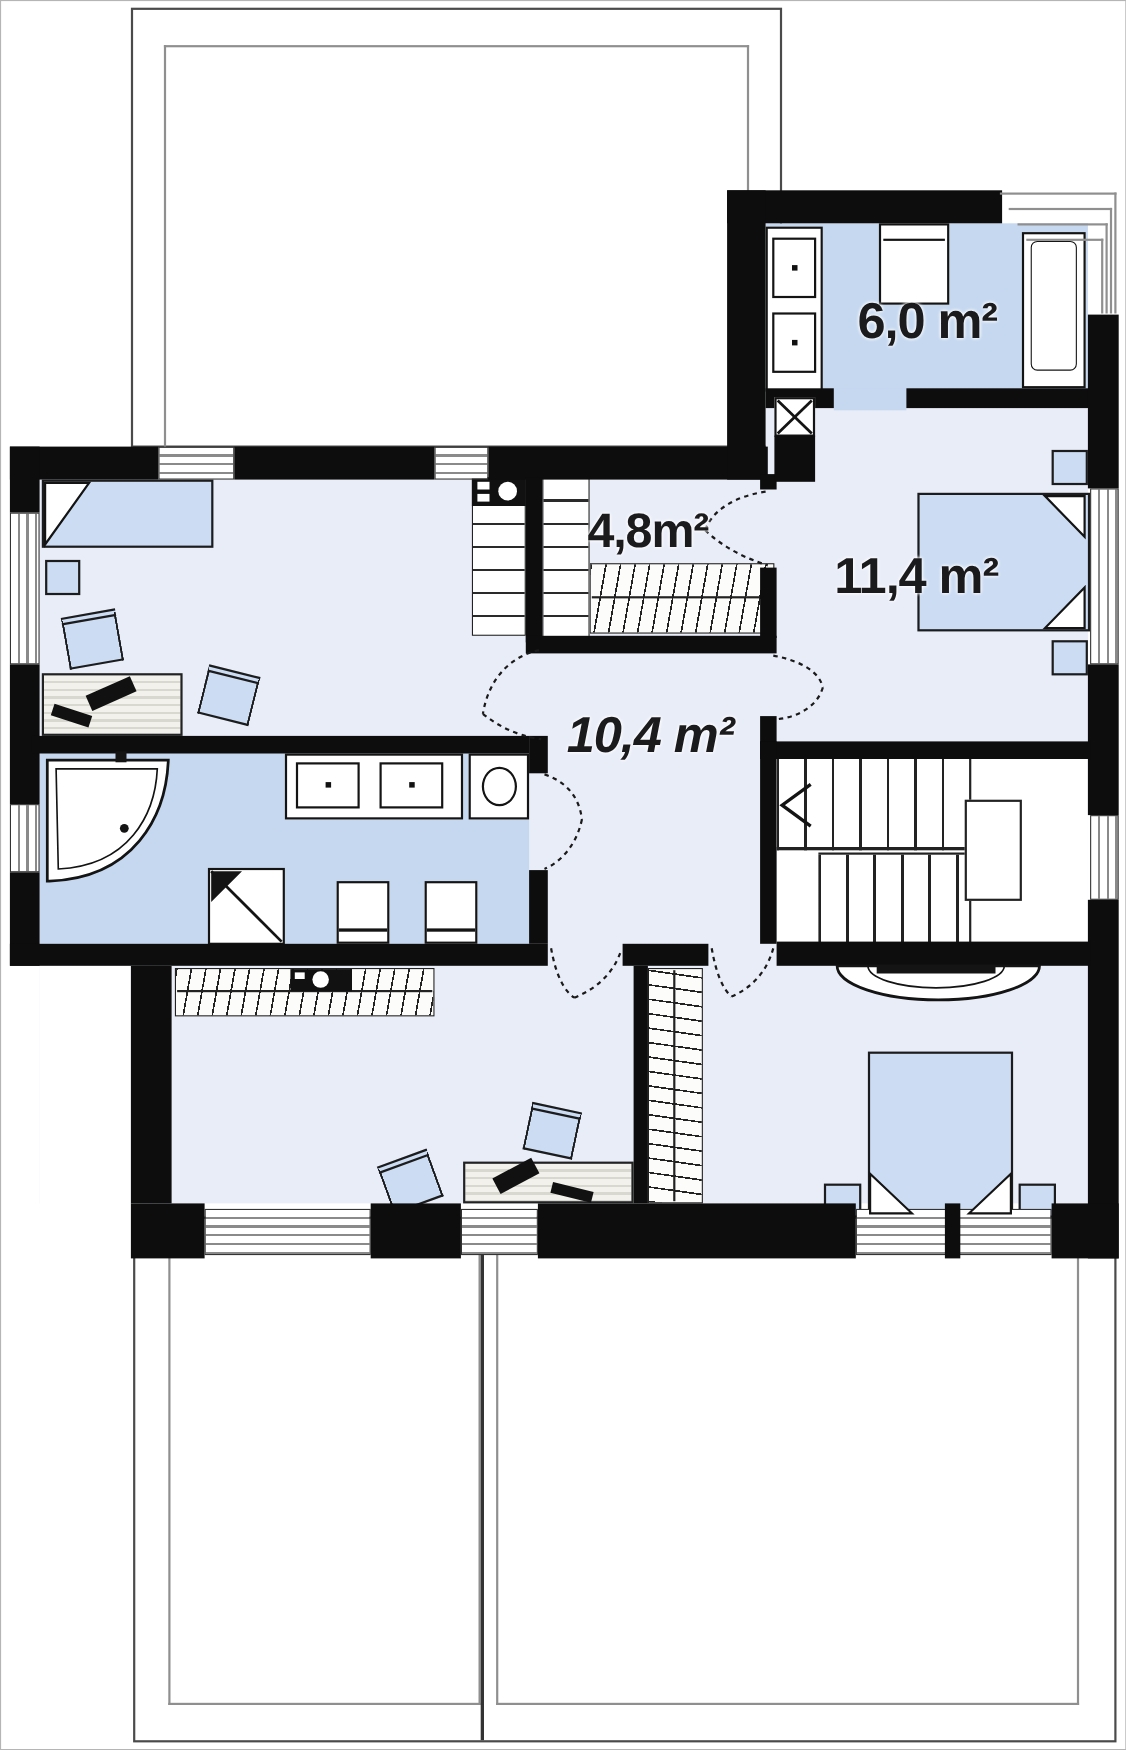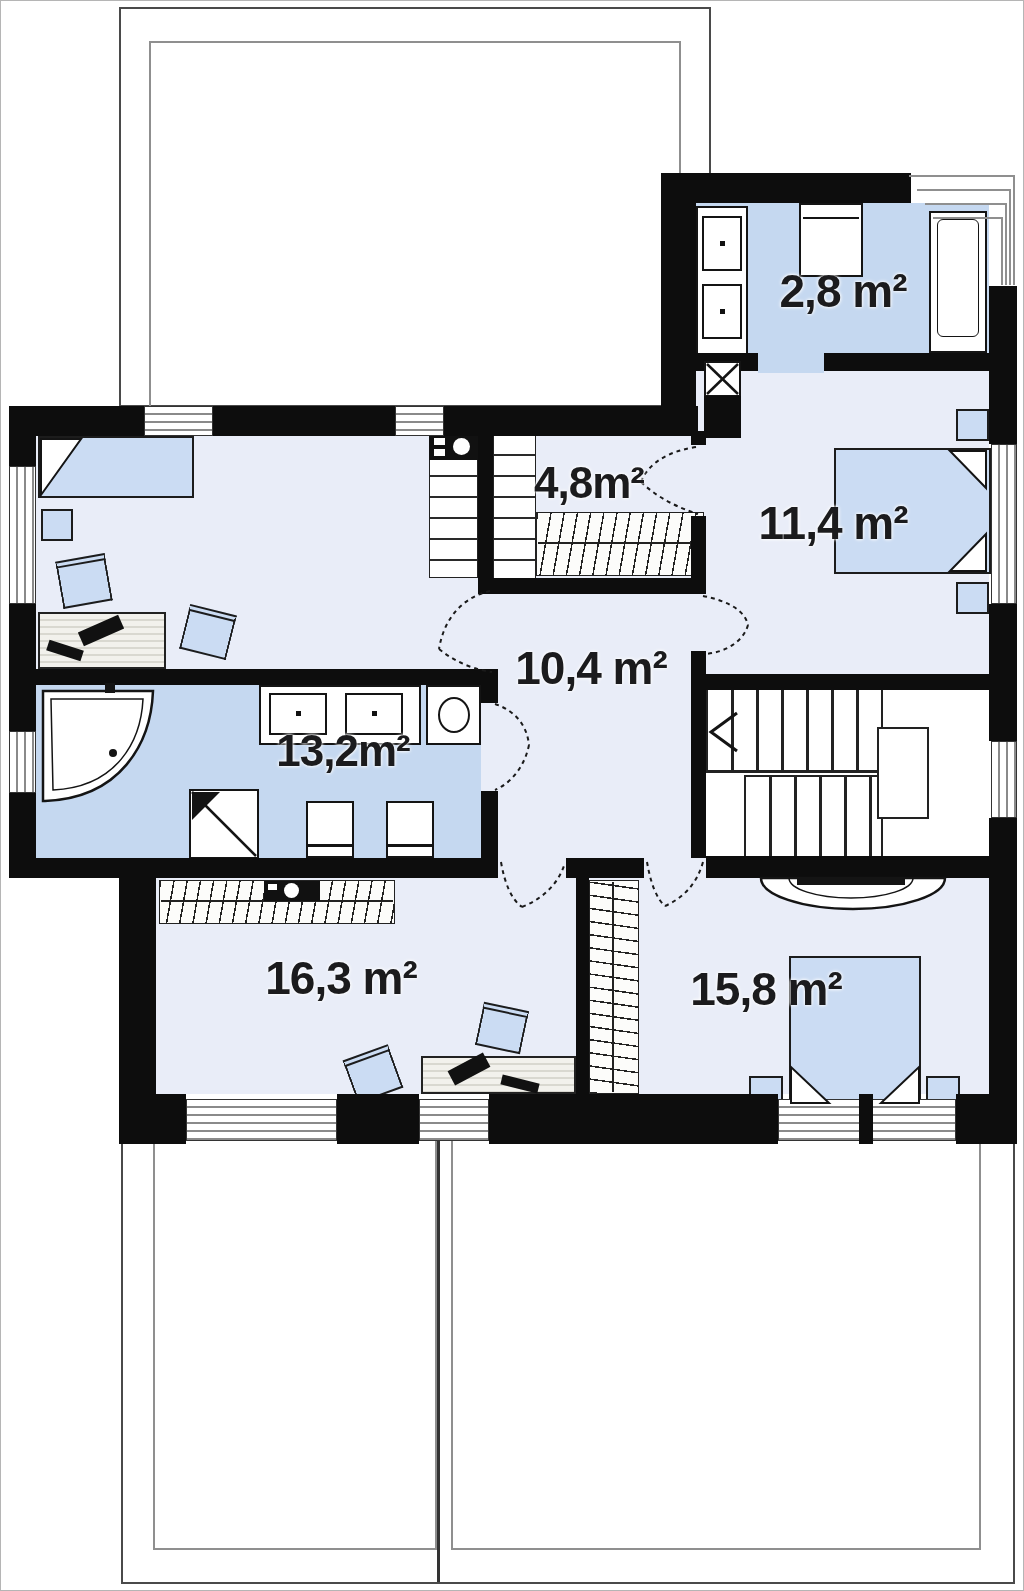--- a/index.html
+++ b/index.html
@@ -209,21 +209,18 @@
     <g fill="none" stroke="#1a1a1a" stroke-width="2" stroke-dasharray="4 4">
       <path d="M489,590 C462,596 443,617 438,648 M438,648 C458,664 477,669 491,671"></path>
       <path d="M695,446 C668,450 647,462 640,481 M640,481 C662,502 688,510 697,513"></path>
       <path d="M702,595 C728,600 744,610 747,624 M747,624 C742,642 722,652 703,653"></path>
       <path d="M494,703 C515,710 526,725 528,744 M528,744 C523,768 508,783 494,789"></path>
       <path d="M500,861 C504,884 511,899 521,906 M521,906 C541,898 557,884 564,862"></path>
       <path d="M646,861 C650,884 656,898 664,905 M664,905 C682,897 696,883 702,861"></path>
     </g>
   </svg>
 
-  <div class="label" style="left:842px;top:290px;font-size:46px;">2,8 m²</div>
+  <div class="label" style="left:842px;top:290px;font-size:46px;">6,0 m²</div>
   <div class="label" style="left:588px;top:482px;font-size:44px;">4,8m²</div>
   <div class="label" style="left:832px;top:522px;font-size:46px;">11,4 m²</div>
-  <div class="label" style="left:590px;top:667px;font-size:46px;">10,4 m²</div>
-  <div class="label" style="left:342px;top:750px;font-size:44px;">13,2m²</div>
-  <div class="label" style="left:340px;top:977px;font-size:46px;">16,3 m²</div>
-  <div class="label" style="left:765px;top:988px;font-size:46px;">15,8 m²</div>
+  <div class="label" style="left:590px;top:667px;font-size:46px;font-style:italic;">10,4 m²</div>
 
 </div>
 
 </body></html>

